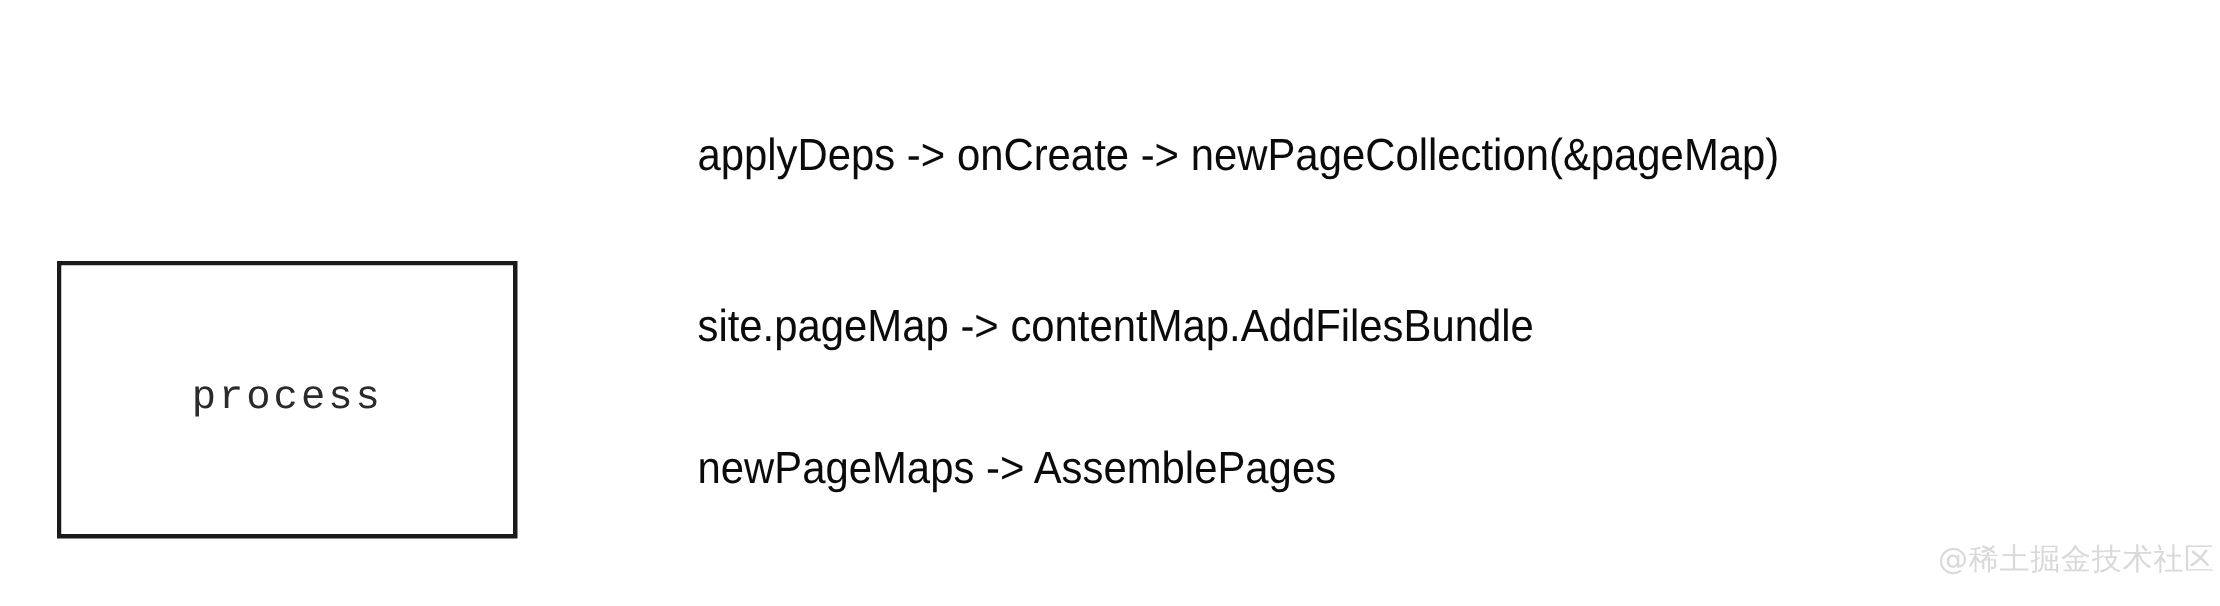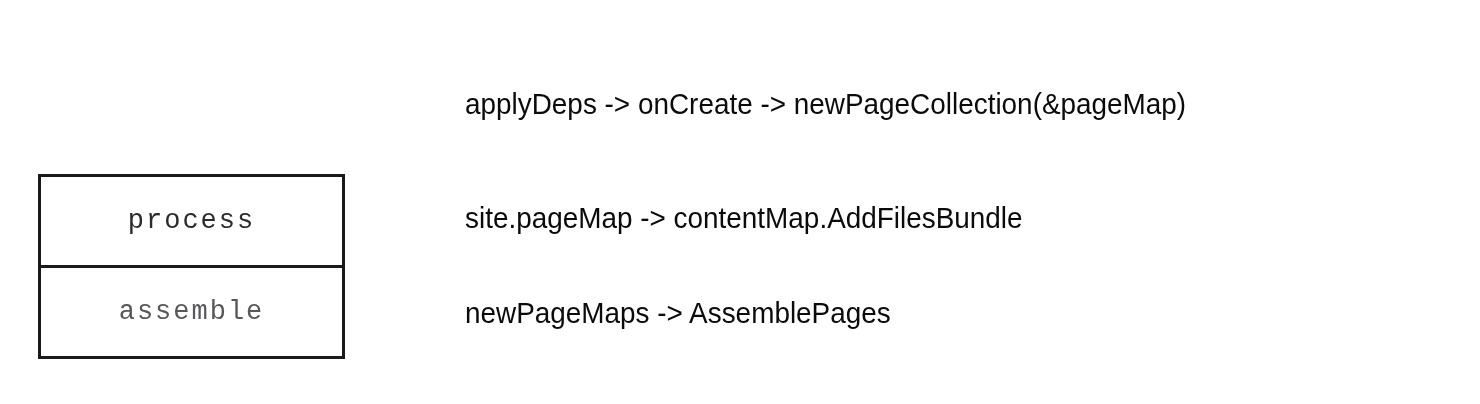--- a/index.html
+++ b/index.html
@@ -99,25 +99,23 @@
 </style>
 </head>
 <body>
 
 <div id="canvas">
 
   <div class="stage-box">
     <div class="stage-cell">
       <span class="stage-label process">process</span>
     </div>
-    <div class="stage-cell">
-      <span class="stage-label assemble">assemble</span>
-    </div>
   </div>
 
   <div class="note-list">
     <div class="note-line l1">applyDeps -&gt; onCreate -&gt; newPageCollection(&amp;pageMap)</div>
     <div class="note-line l2">site.pageMap -&gt; contentMap.AddFilesBundle</div>
     <div class="note-line l3">newPageMaps -&gt; AssemblePages</div>
   </div>
 
+  <div class="watermark">@稀土掘金技术社区</div>
 
 </div>
 
 </body></html>

